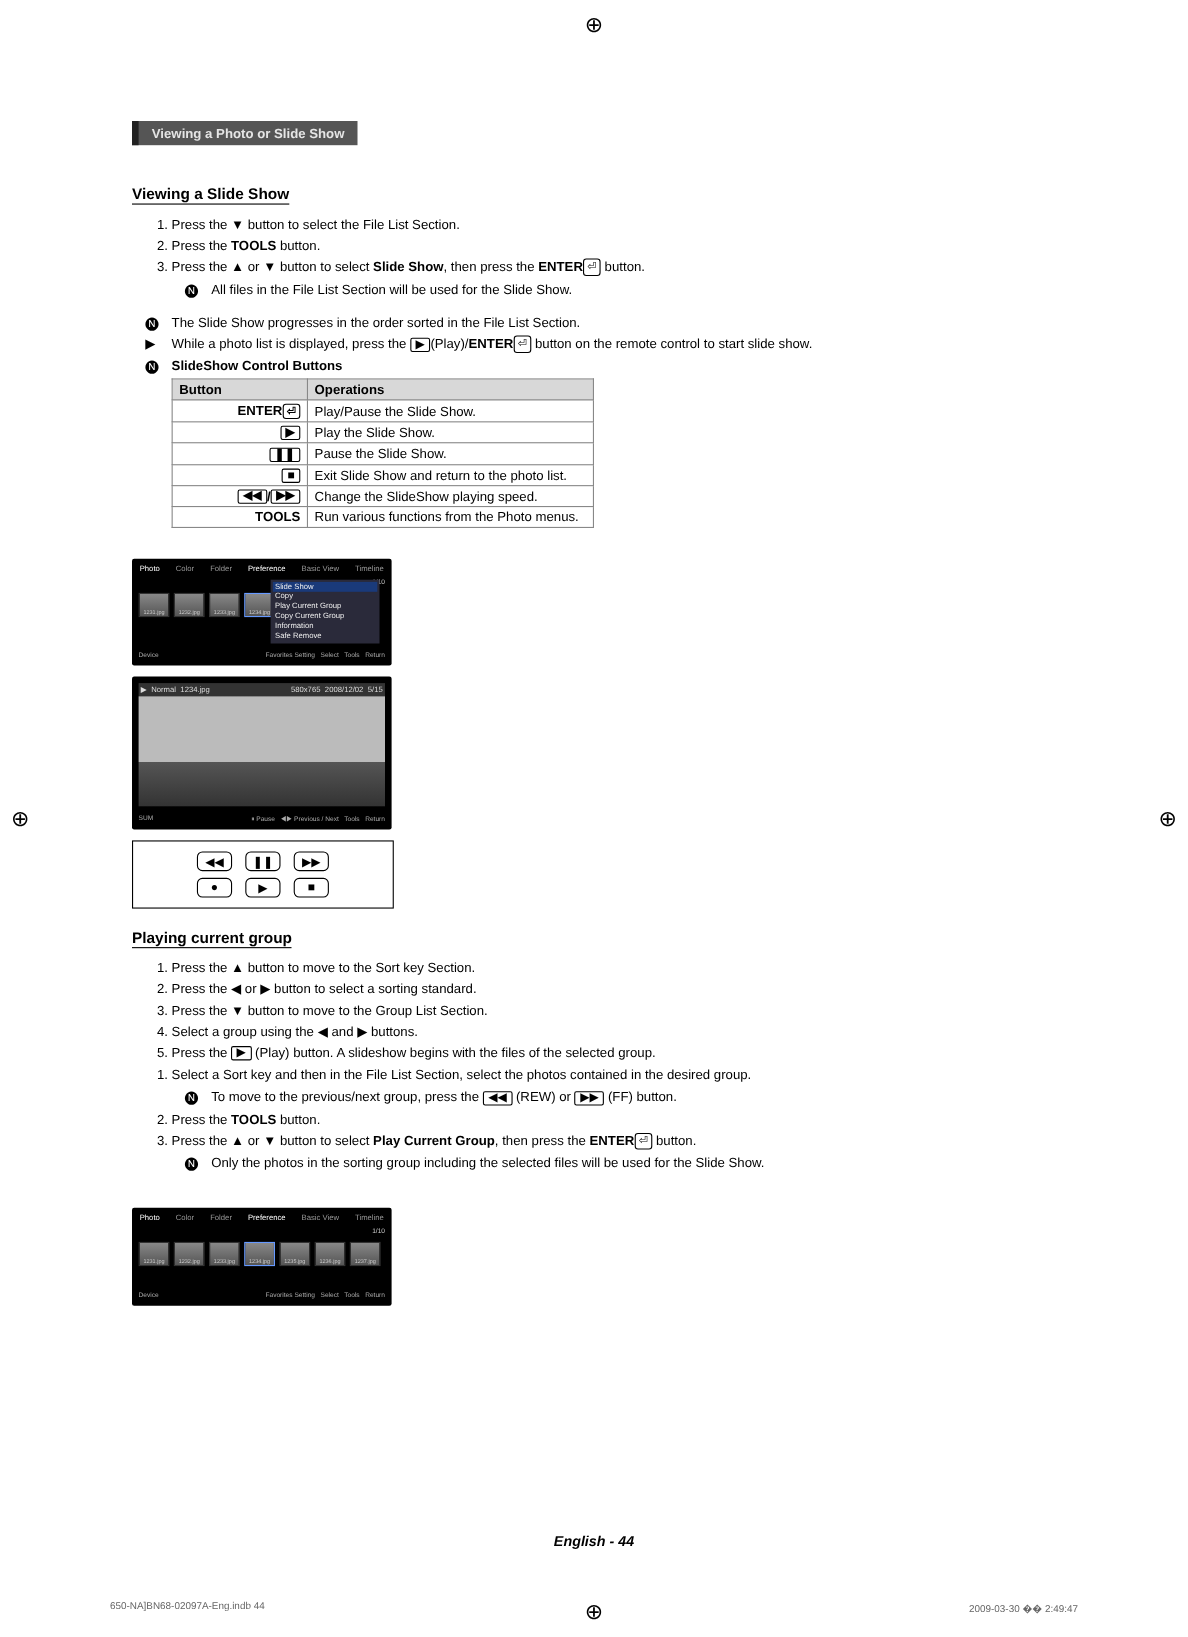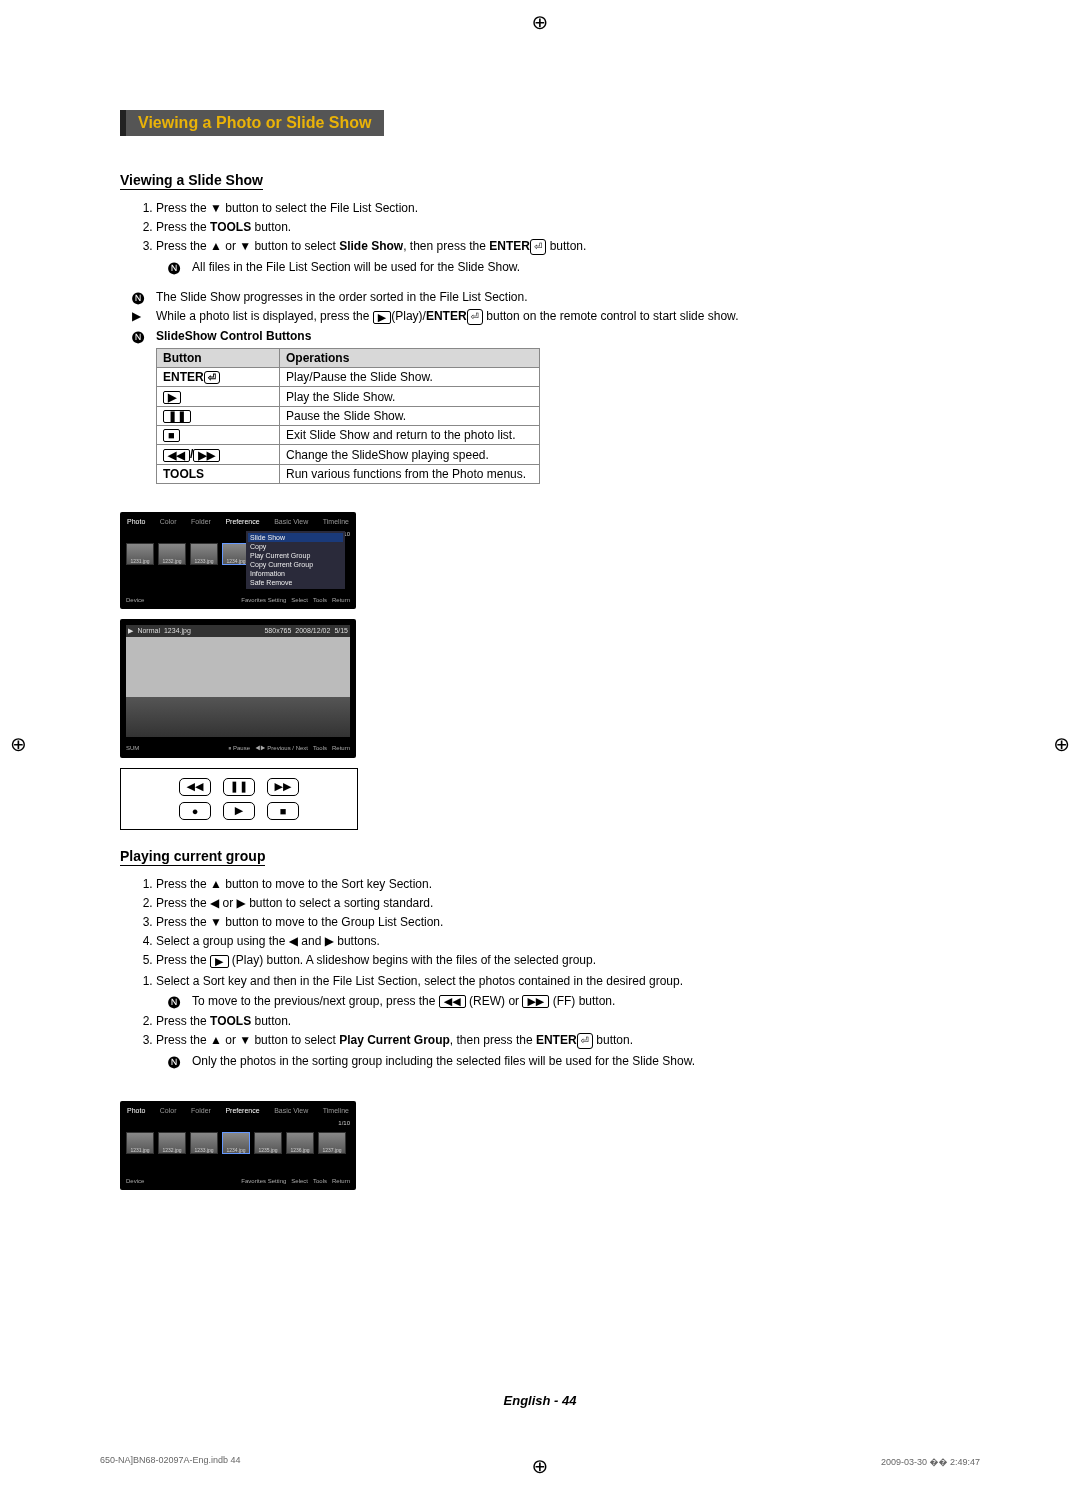--- a/index.html
+++ b/index.html
@@ -42,23 +42,23 @@
     transform: translateY(-50%);
     font-size: 20px;
   }
 
   .content {
     padding-left: 20px;
   }
 
   .title-bar {
     background: #555;
-    color: #eab308;
+    color: #e5e5e5;
     font-weight: bold;
-    font-size: 16px;
+    font-size: 12px;
     padding: 4px 12px;
     border-left: 6px solid #222;
     margin-bottom: 18px;
     width: fit-content;
   }
 
   h3.subhead {
     font-size: 14px;
     font-weight: bold;
     margin: 18px 0 6px 0;
@@ -105,21 +105,21 @@
   table.ctrl th, table.ctrl td {
     border: 1px solid #888;
     padding: 2px 6px;
     text-align: left;
     vertical-align: middle;
   }
   table.ctrl th {
     background: #d8d8d8;
     font-weight: bold;
   }
-  table.ctrl td.btn-cell { text-align: left; font-weight: bold; }
+  table.ctrl td.btn-cell { text-align: right; font-weight: bold; }
 
   .icon-box {
     display: inline-block;
     border: 1px solid #000;
     border-radius: 2px;
     padding: 0 4px;
     line-height: 1;
     font-size: 11px;
     vertical-align: middle;
   }

